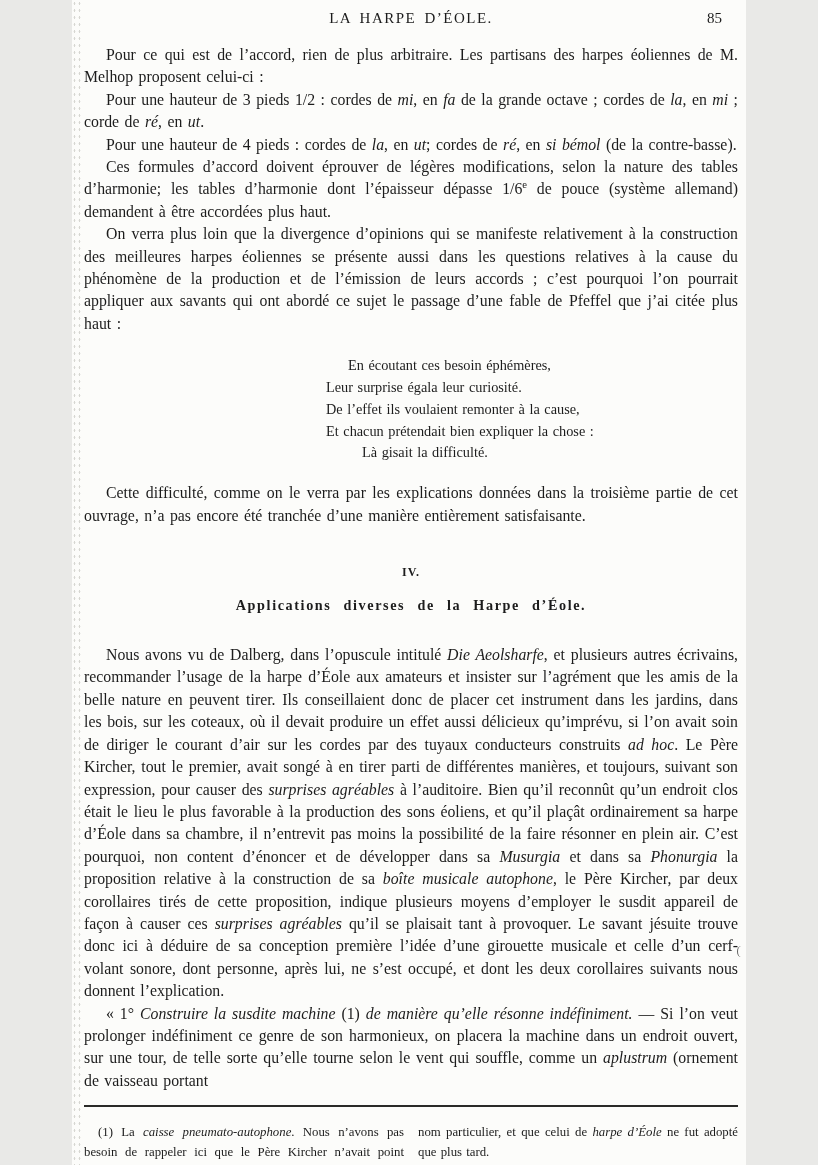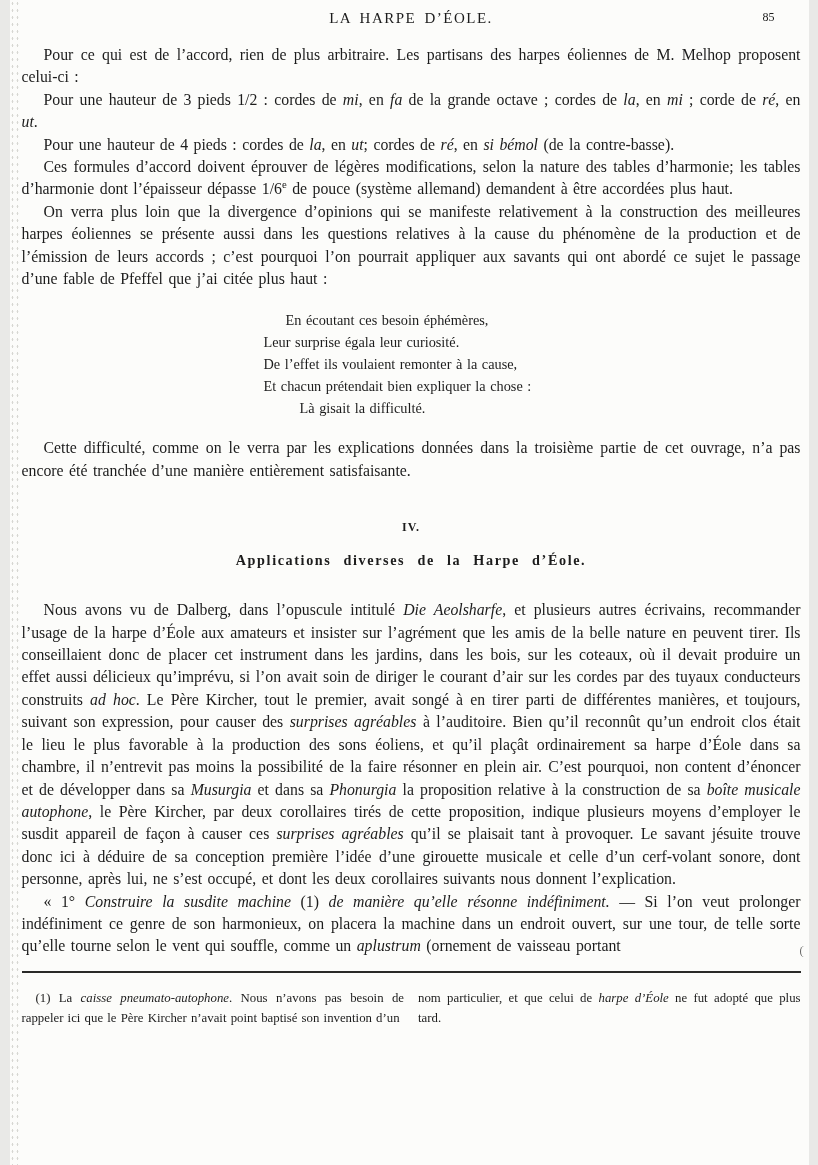--- a/index.html
+++ b/index.html
@@ -1,18 +1,18 @@
 <!DOCTYPE html>
 <html><head>
 <meta charset="utf-8">
 <style>
   html,body{margin:0;padding:0;background:#e9e9e7;}
   .page{
     position:relative;
-    width:799px;height:1165px;
+    width:674px;height:1165px;
     margin:0 auto;
     background:#fcfcfa;
     color:#1c1c1c;
     font-family:"Liberation Serif","DejaVu Serif",serif;
     overflow:hidden;
     box-sizing:border-box;
     padding:10px 8px 0 12px;
   }
   
   .scan-edge{
@@ -28,22 +28,22 @@
     margin-bottom:14px;
   }
   .header-title{
     position:absolute;left:0;right:0;
     text-align:center;
     font-size:15px;
     letter-spacing:1.5px;
     word-spacing:3px;
   }
   .page-number{
-    position:absolute;right:26px;top:0;
-    font-size:12px;
+    position:absolute;right:16px;top:0;
+    font-size:15px;
   }
   .text-block{position:relative;}
   .para{
     margin:0;
     font-size:15.8px;
     line-height:22.4px;
     text-align:justify;
     text-indent:22px;
     word-spacing:1.5px;
   }

